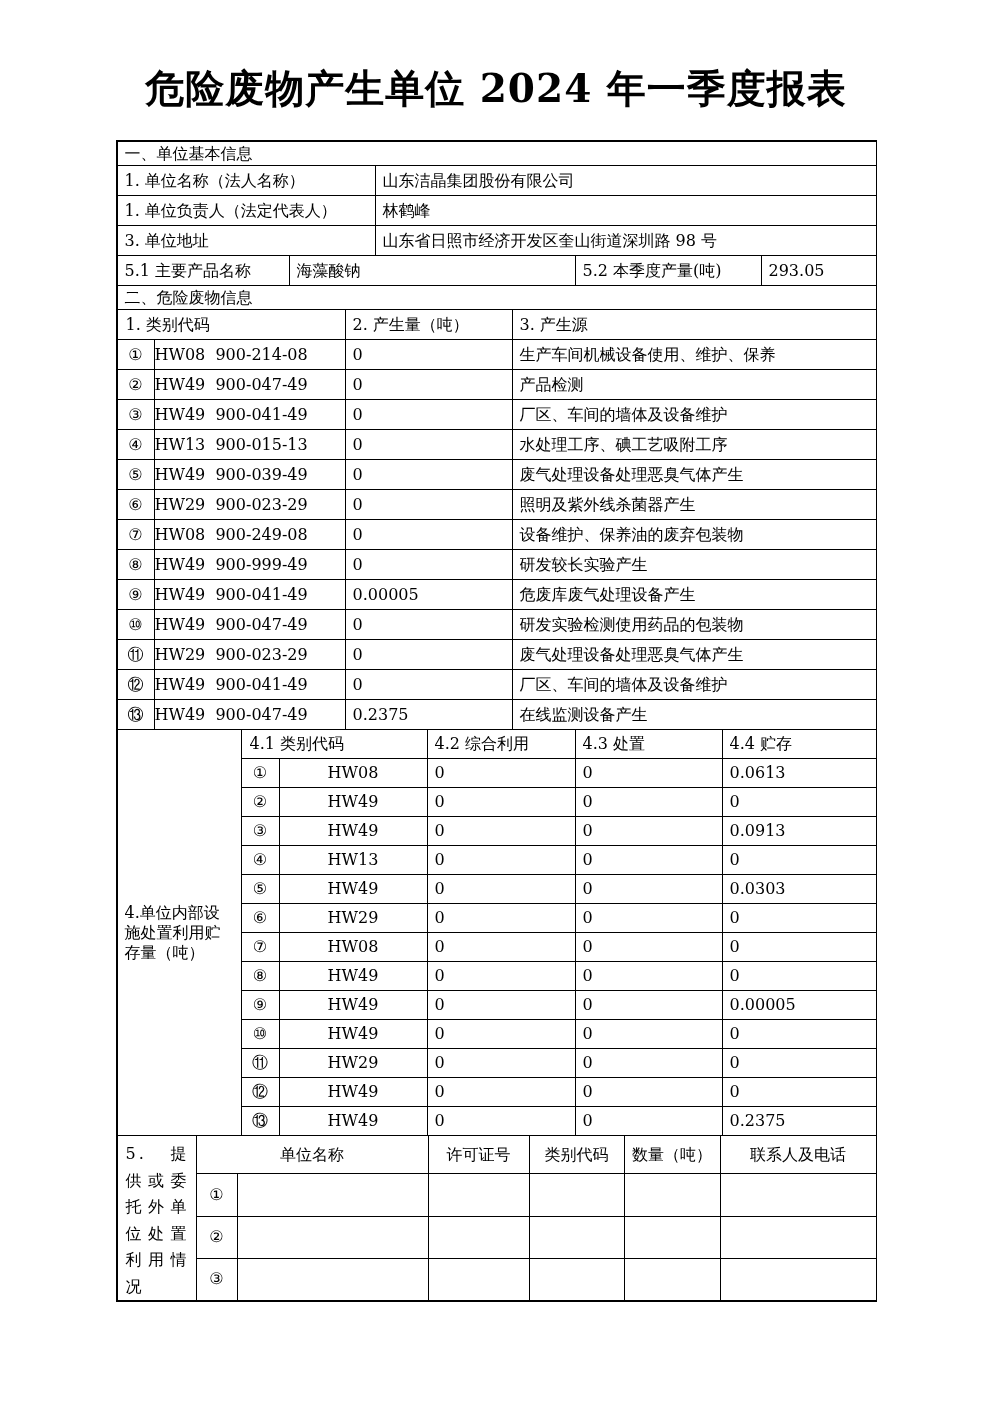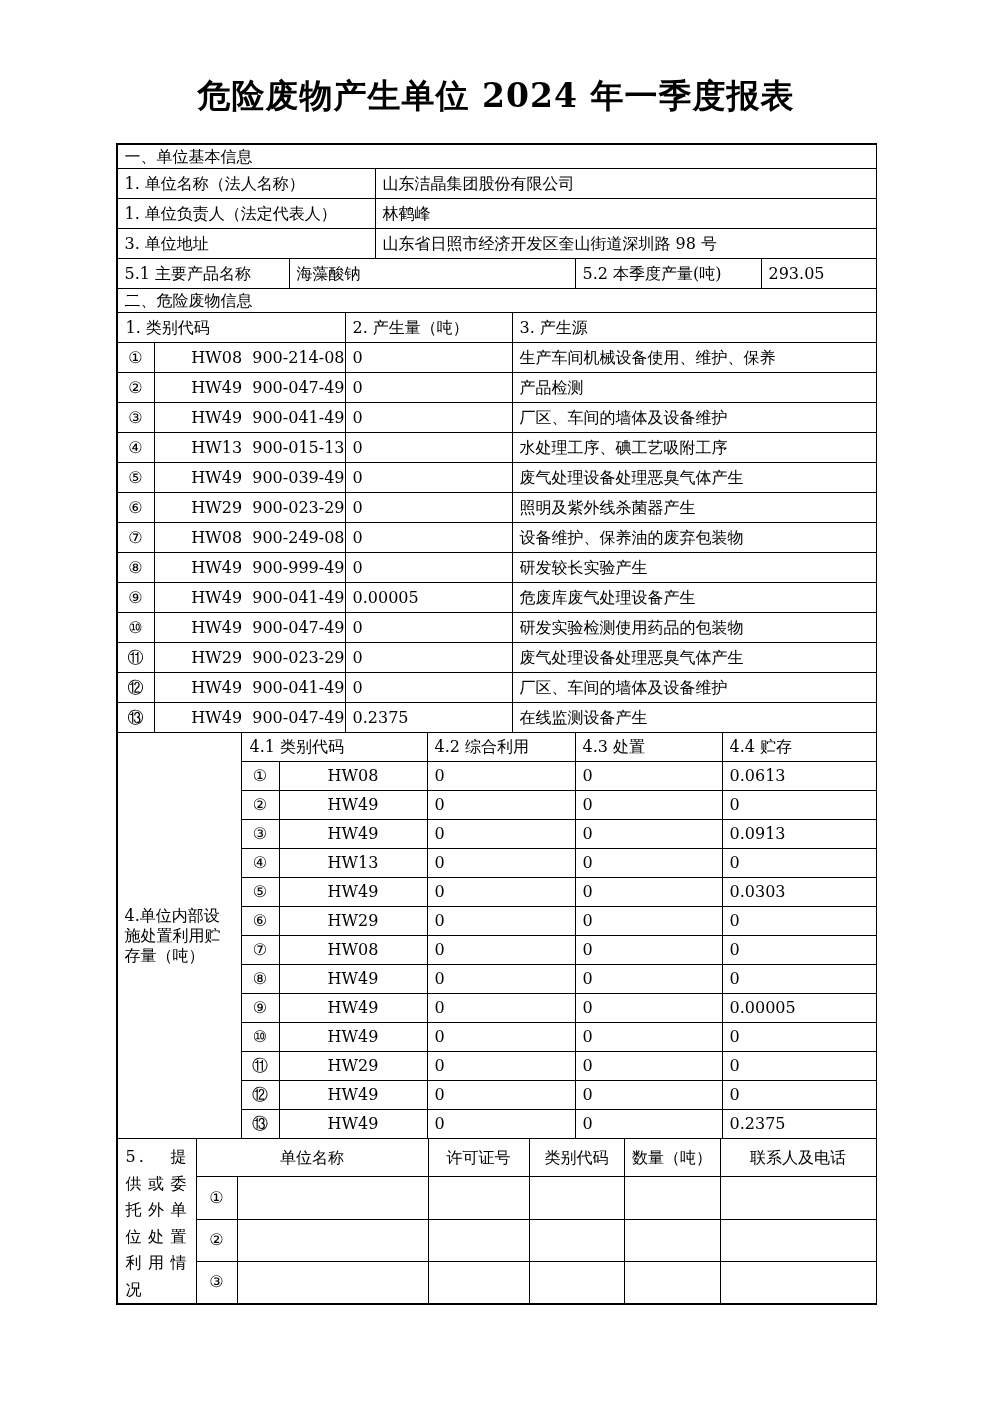--- a/index.html
+++ b/index.html
@@ -1,27 +1,27 @@
 <!DOCTYPE html>
 <html><head>
 <meta charset="utf-8">
 <style>
   html,body{margin:0;padding:0;background:#fff;}
   .page{width:992px;height:1403px;background:#fff;position:relative;overflow:hidden;
         font-family:"DejaVu Serif", serif;color:#000;}
-  .title{margin:12px;padding-top:62px;text-align:center;font-size:33px;font-weight:700;
+  .title{margin:0;padding-top:62px;text-align:center;font-size:39px;font-weight:700;
          letter-spacing:1px;font-family:"DejaVu Serif", serif;}
   .sheet{width:759px;margin:24px auto 0;border:1px solid #000;}
   table{border-collapse:collapse;table-layout:fixed;width:759px;}
   .sheet table + table{margin-top:-1px;}
   td{border:1px solid #000;font-size:16px;line-height:1.25;padding:0 4px 0 7px;
      vertical-align:middle;overflow:hidden;word-break:break-all;}
   tr.r24{height:24px;} tr.r30{height:30px;} tr.r29{height:29px;} tr.r33{height:33px;}
   td.ctr{text-align:center;padding:0 2px;}
-  td.code{white-space:pre;text-align:right;padding:0;}
+  td.code{white-space:pre;text-align:left;padding:0;}
   td.span-label{padding:4px 8px;}
   td.s5label{vertical-align:top;padding-top:5px;line-height:26.5px;letter-spacing:3px;
              text-align:justify;padding-left:8px;padding-right:6px;}
 </style>
 </head>
 <body>
 
 <div class="page">
   <h1 class="title">危险废物产生单位 2024 年一季度报表</h1>
 

